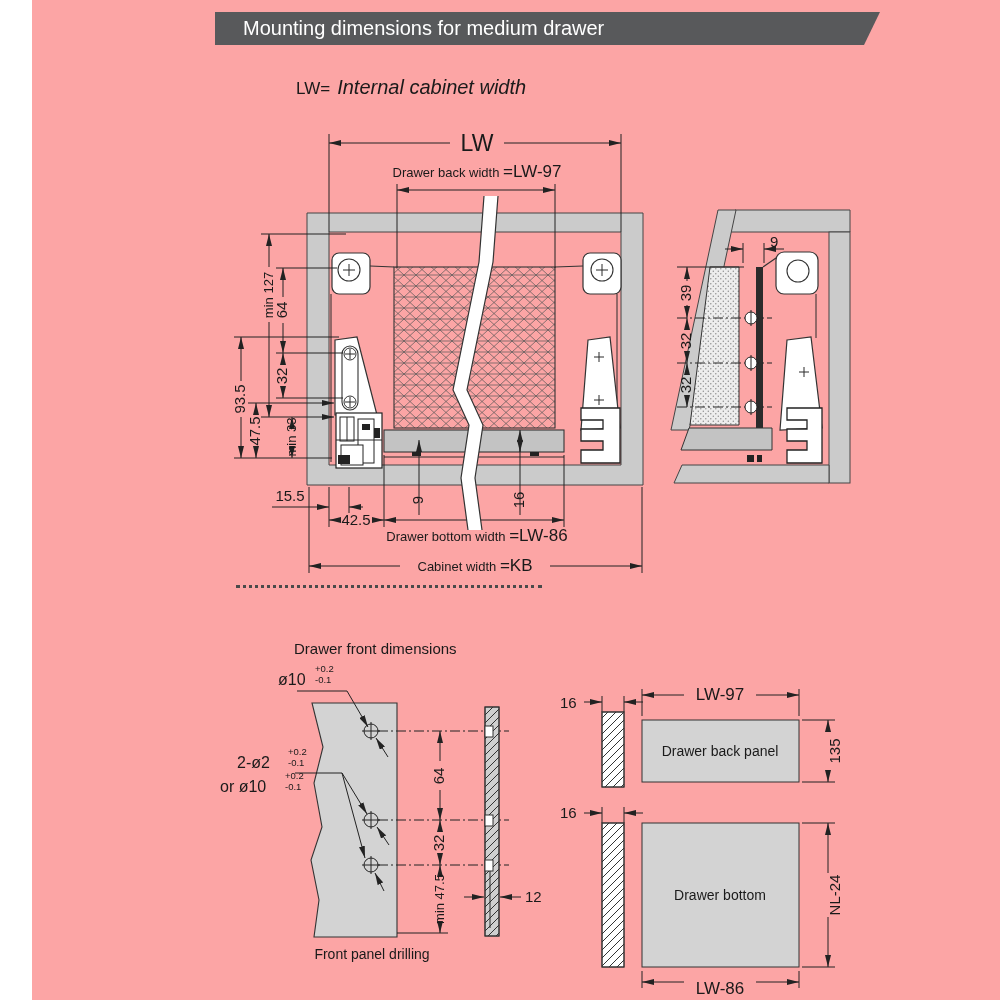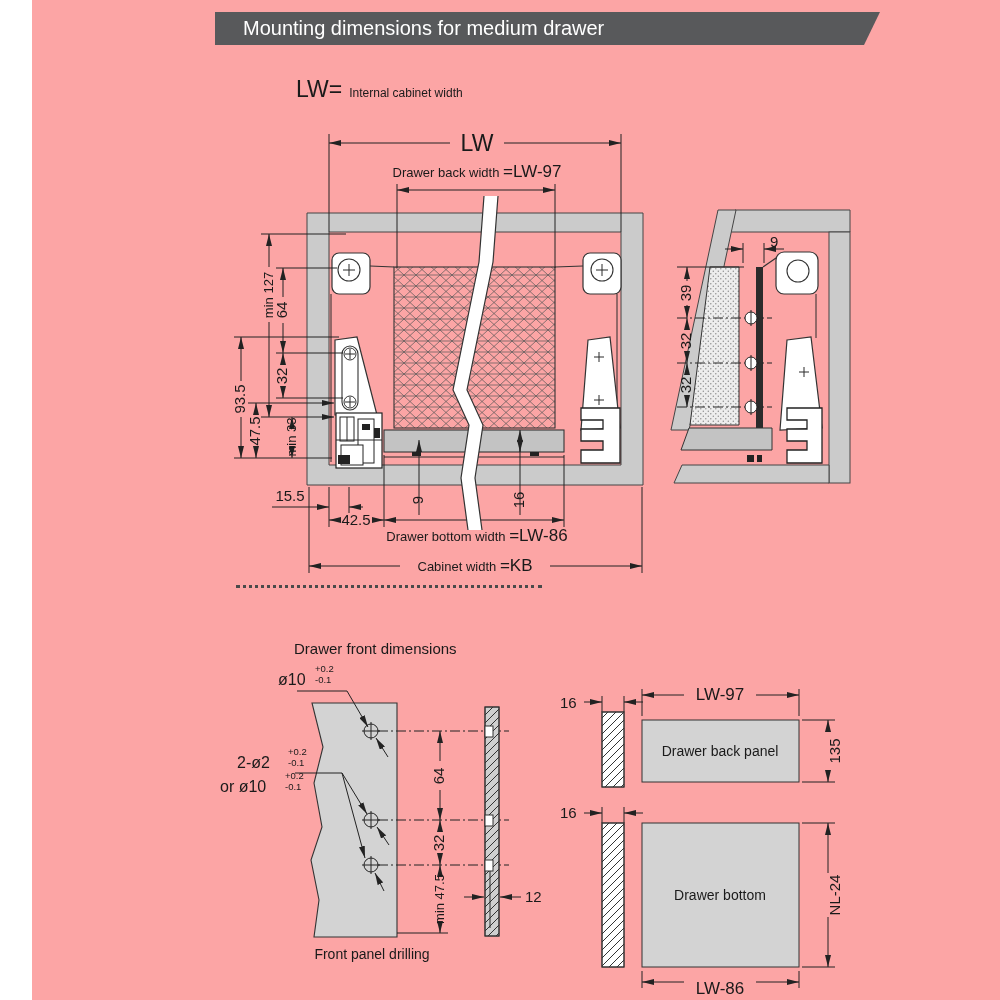--- a/index.html
+++ b/index.html
@@ -3,22 +3,22 @@
 <meta charset="utf-8">
 <style>
   html,body{margin:0;padding:0;background:#ffffff;}
   .page{position:relative;width:1000px;height:1000px;background:#fca5a5;overflow:hidden;
         font-family:"Liberation Sans",sans-serif;color:#1a1a1a;margin-left:32px;}
   .banner{position:absolute;height:33px;background:#58595b;color:#ffffff;
           font-size:20px;line-height:33px;
           clip-path:polygon(0 0,100% 0,calc(100% - 16px) 100%,0 100%);}
   .banner .btxt{padding-left:28px;display:block;}
   .intro{position:absolute;left:264px;top:76px;white-space:nowrap;}
-  .intro .lw{font-size:23px;}
-  .intro .desc{font-size:12px;margin-left:7px;}
+  .intro .lw{font-size:17px;}
+  .intro .desc{font-size:20px;margin-left:7px;font-style:italic;}
   .dotsep{position:absolute;left:204px;top:585px;width:306px;height:0;
           border-top:3px dotted #4a4a4a;}
   svg{position:absolute;}
   svg text{font-family:"Liberation Sans",sans-serif;fill:#1a1a1a;}
   .thin{stroke:#2a2a2a;stroke-width:1;fill:none;}
   .out{stroke:#333;stroke-width:1.2;fill:none;}
 </style>
 </head>
 <body>
 

